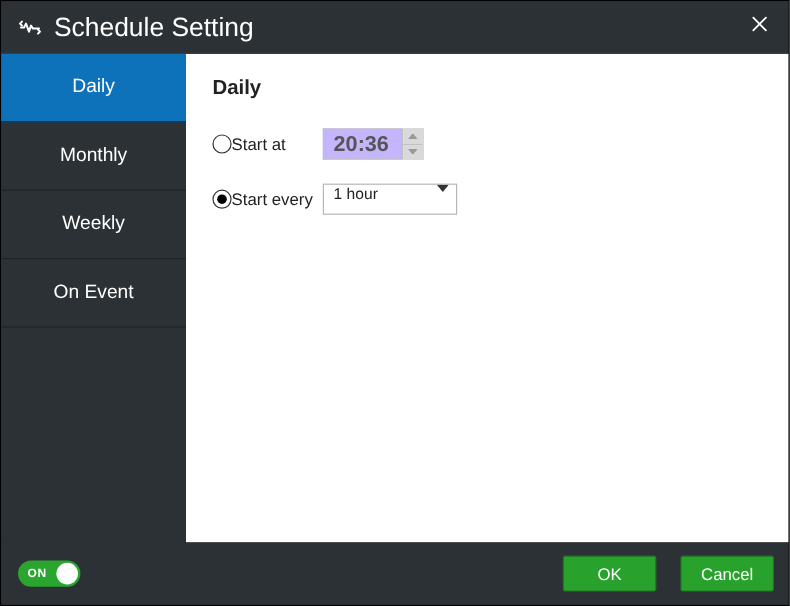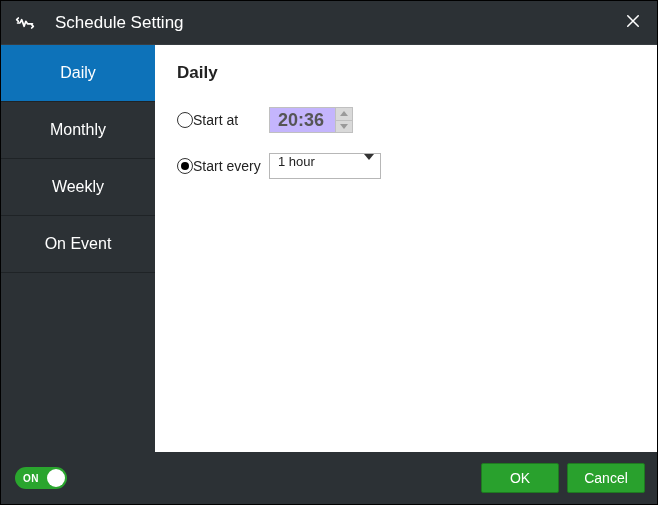--- a/index.html
+++ b/index.html
@@ -15,23 +15,23 @@
   .titlebar {
     height: 44px;
     background: #2c3135;
     display: flex;
     align-items: center;
     padding: 0 10px 0 14px;
     color: #fff;
     border-bottom: 1px solid #383d41;
   }
   .titlebar .title-text {
-    font-size: 17px;
+    font-size: 22px;
     font-weight: 500;
-    margin-left: 20px;
+    margin-left: 10px;
     flex: 1;
   }
   .titlebar .close-btn {
     width: 28px;
     height: 28px;
     display: flex;
     align-items: center;
     justify-content: center;
     cursor: pointer;
     color: #eaeaea;
@@ -153,21 +153,21 @@
   }
   .select .caret svg { width: 10px; height: 6px; display:block; }
   .select .caret polygon { fill: #333; }
 
   .footer {
     height: 52px;
     background: #2c3135;
     display: flex;
     align-items: center;
     padding: 0 12px 0 14px;
-    gap: 8px;
+    gap: 20px;
   }
   .footer .spacer { flex: 1; }
   .toggle {
     width: 52px;
     height: 22px;
     border-radius: 11px;
     background: #2aa52e;
     position: relative;
     cursor: pointer;
     display: flex;

